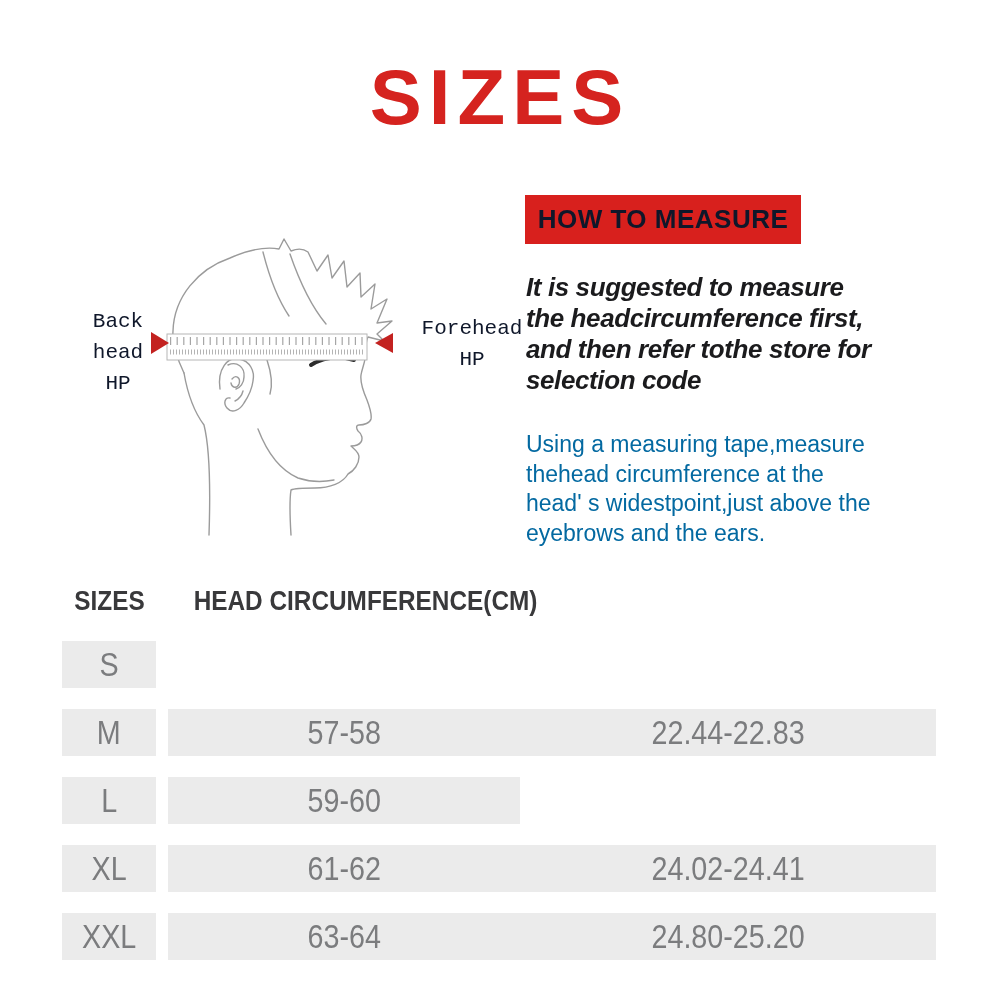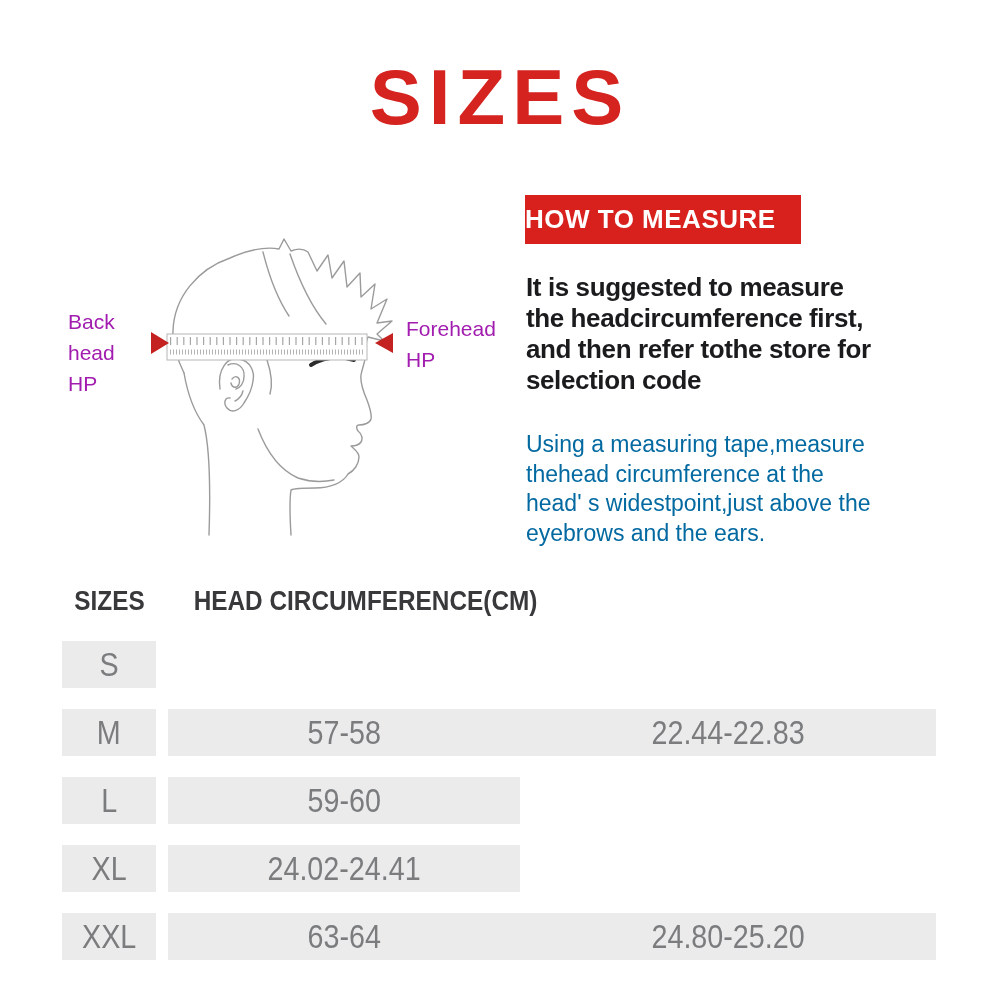--- a/index.html
+++ b/index.html
@@ -10,37 +10,37 @@
   .title {
     position:absolute; top:36px; left:0; width:1000px;
     text-align:center; font-size:78px; font-weight:bold;
     letter-spacing:7px; color:#d5231f;
   }
 
   
   .head-art { position:absolute; left:140px; top:215px; width:280px; height:310px; }
 
   .side-label {
-    position:absolute; text-align:left; color:#a21caf;
-    font-size:21px; line-height:31px; white-space:pre-line;
+    position:absolute; text-align:center; color:#0f172a;
+    font-size:21px; line-height:31px; white-space:pre-line;font-family:Liberation Mono, monospace;
   }
   .back-label { left:68px; top:290px; width:100px; }
-  .forehead-label { left:406px; top:297px; width:112px; }
+  .forehead-label { left:416px; top:297px; width:112px; }
 
   
   .banner {
     position:absolute; left:525px; top:179px; width:276px; height:49px;
-    background:#d8201d; color:#ffffff;
-    display:flex; align-items:center; 
+    background:#d8201d; color:#0f172a;
+    display:flex; align-items:center; justify-content:center;
     font-size:26px; font-weight:bold; letter-spacing:0.5px;
   }
   .intro {
     position:absolute; left:526px; top:256px; width:460px;
     font-size:26px; font-weight:bold; letter-spacing:-0.4px;
-    line-height:31px; color:#1b1b1d; white-space:pre-line;
+    line-height:31px; color:#1b1b1d; white-space:pre-line;font-style:italic;
   }
   .detail {
     position:absolute; left:526px; top:414px; width:440px;
     font-size:23px; line-height:29.5px; color:#0369a1; white-space:pre-line;
   }
 
   
   .size-table { position:absolute; left:62px; top:568px; width:874px; }
   .t-row {
     display:grid; grid-template-columns:94px 12px 352px 416px;
@@ -151,20 +151,23 @@
           <span class="cond">59-60</span>
         </div>
     </div>
 
     <div class="t-row t-data">
       <div class="cell shaded sizecol">
           <span class="cond">XL</span>
         </div>
       <div></div>
       <div class="cell shaded">
+          <span class="cond">61-62</span>
+        </div>
+      <div class="cell shaded">
           <span class="cond">24.02-24.41</span>
         </div>
     </div>
 
     <div class="t-row t-data">
       <div class="cell shaded sizecol">
           <span class="cond">XXL</span>
         </div>
       <div></div>
       <div class="cell shaded">

